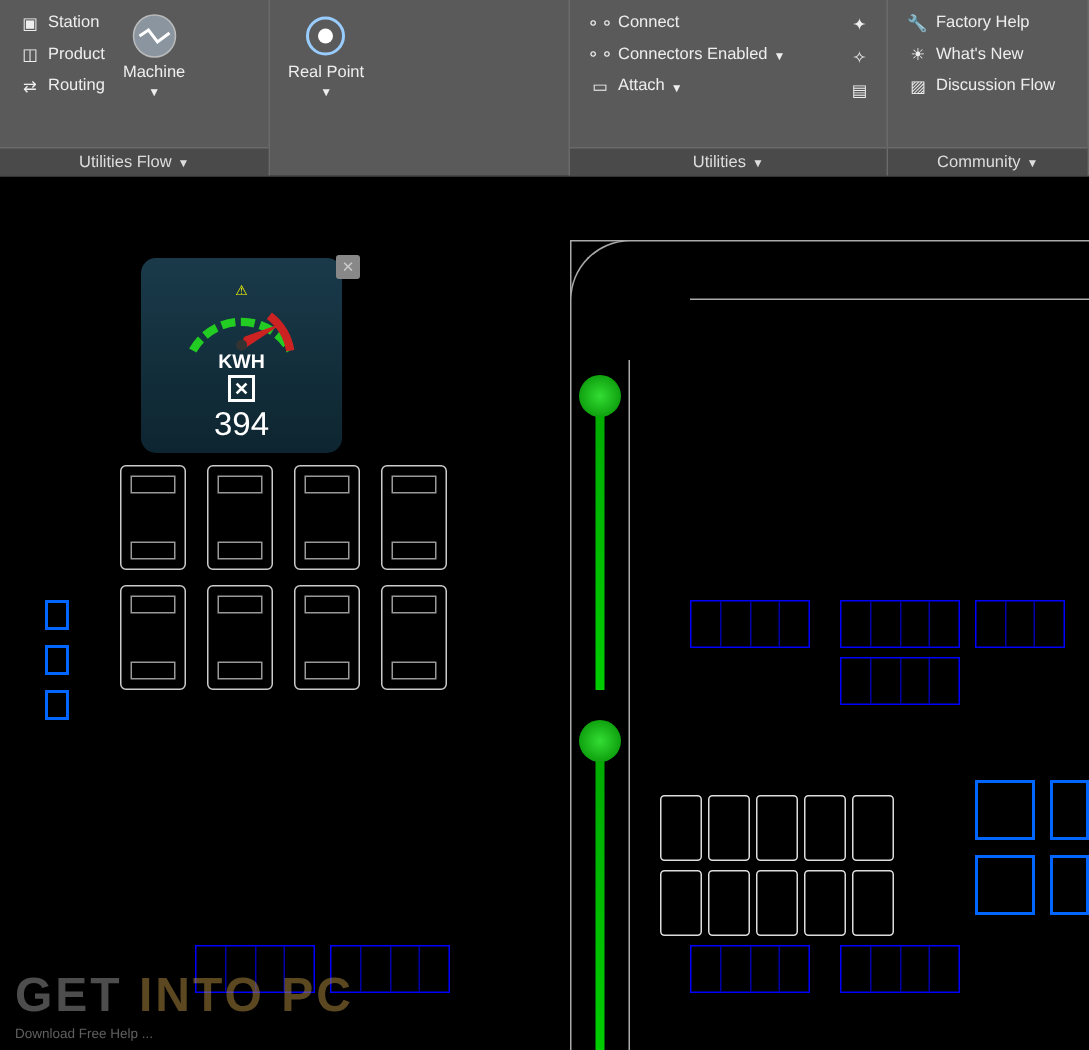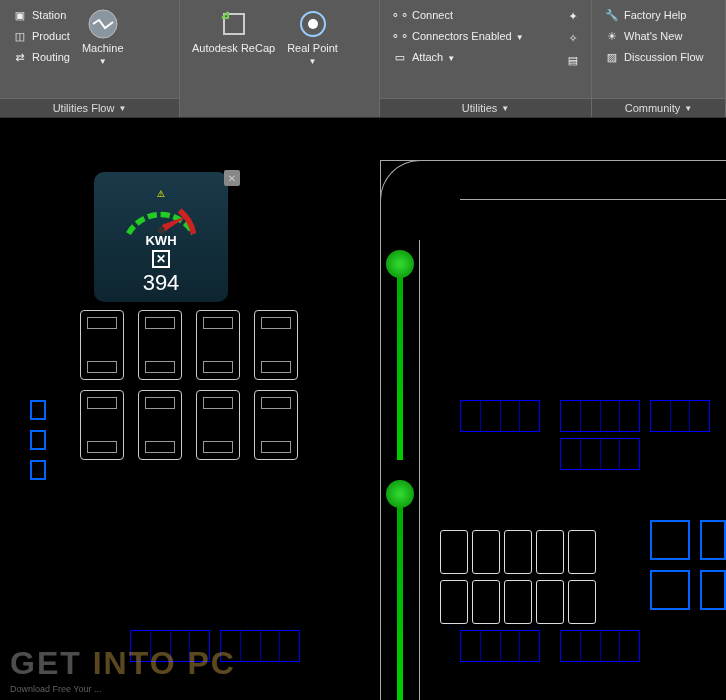--- a/index.html
+++ b/index.html
@@ -297,29 +297,20 @@
       <span>Utilities Flow</span>
       <span class="arrow">▼</span>
     </div>
   </div>
 
   <div class="panel" style="width:200px">
     <div class="panel-body">
       <div class="big-btn">
         <div class="big-icon">
           <svg width="32" height="32">
-              <rect x="6" y="6" width="20" height="20" fill="none" stroke="#ccc" stroke-width="2"></rect>
-              <path d="M10 4 L4 10 M10 4 L10 10 L4 10" stroke="#7c5" fill="none" stroke-width="2"></path>
-            </svg>
-        </div>
-        <span class="big-label">Autodesk ReCap</span>
-      </div>
-      <div class="big-btn">
-        <div class="big-icon">
-          <svg width="32" height="32">
               <circle cx="16" cy="16" r="12" fill="none" stroke="#9cf" stroke-width="2"></circle>
               <circle cx="16" cy="16" r="5" fill="#fff"></circle>
             </svg>
         </div>
         <span class="big-label">Real Point</span>
         <span class="arrow-down">▼</span>
       </div>
     </div>
   </div>
 
@@ -485,14 +476,14 @@
       <text x="50" y="20" fill="#ff0" font-size="10" text-anchor="middle">⚠</text>
     </svg>
     <div class="gauge-label">KWH</div>
     <div class="gauge-x">✕</div>
     <div class="gauge-value">394</div>
   </div>
 
   <div class="watermark">
     <span class="g1">GET </span><span class="g2">INTO PC</span>
   </div>
-  <div class="watermark-sub">Download Free Your ...</div>
+  <div class="watermark-sub">Download Free Help ...</div>
 </div>
 
 </body></html>

